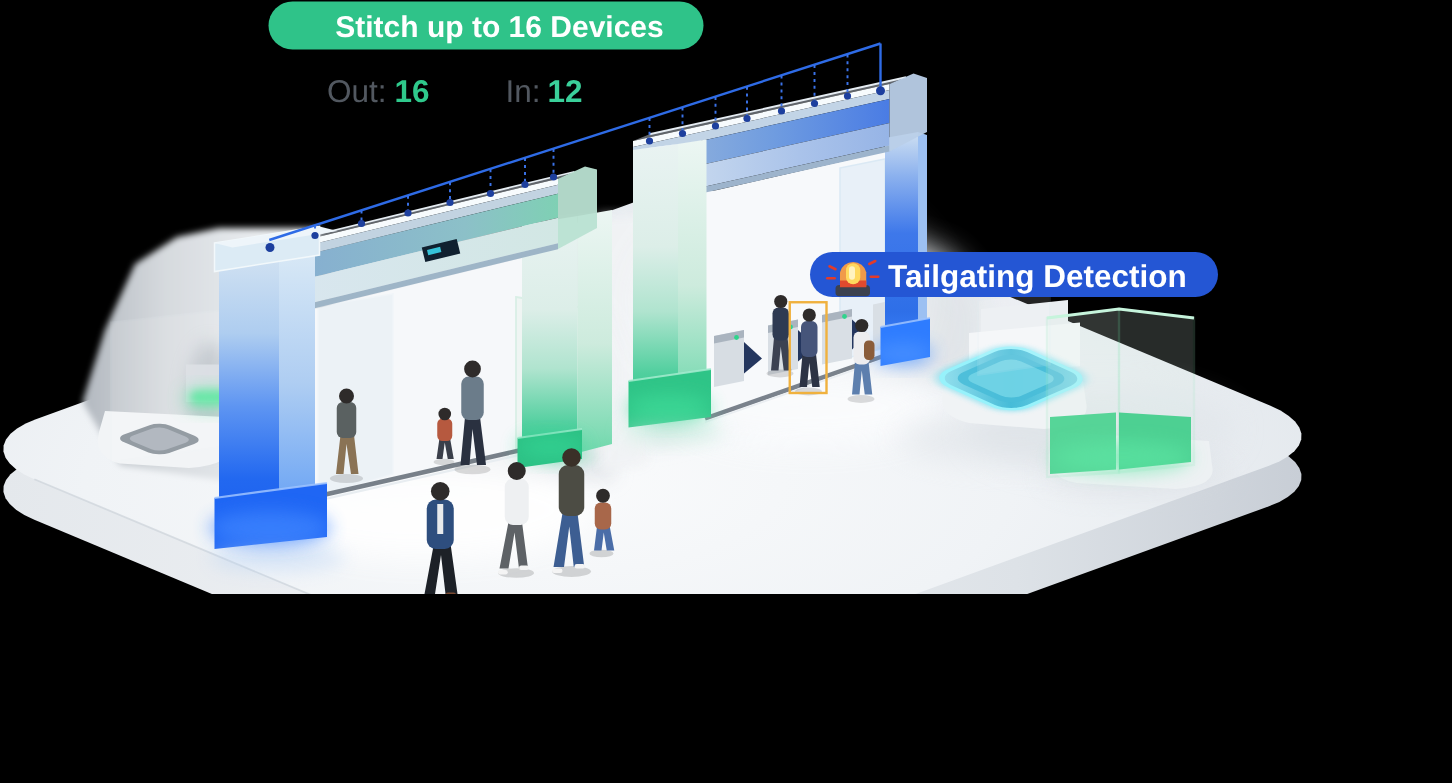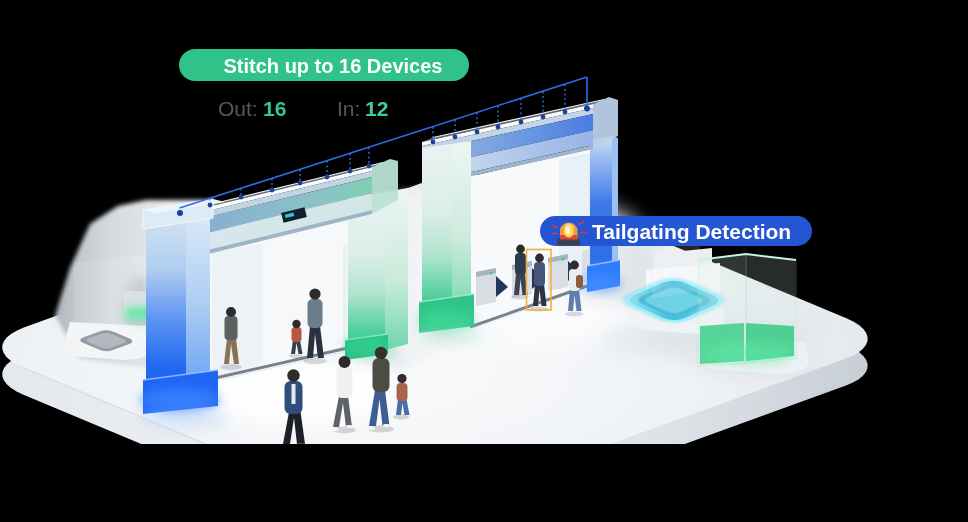--- a/index.html
+++ b/index.html
@@ -1,17 +1,17 @@
 <!DOCTYPE html>
 <html><head>
 <meta charset="utf-8">
 <style>
   html,body{margin:0;padding:0;background:#000;}
   #stage{position:relative;width:968px;height:396px;overflow:hidden;background:#000;
-         font-family:"Liberation Sans",sans-serif;margin-top:48px;}
+         font-family:"Liberation Sans",sans-serif;}
   svg{position:absolute;top:0;left:0;}
 </style>
 </head>
 <body>
 <div id="stage">
 <svg width="968" height="522" viewBox="0 0 968 522">
 <defs>
   <radialGradient id="platTop" cx="42%" cy="58%" r="65%">
     <stop offset="0" stop-color="#fafbfc"></stop>
     <stop offset="0.55" stop-color="#f0f3f6"></stop>

